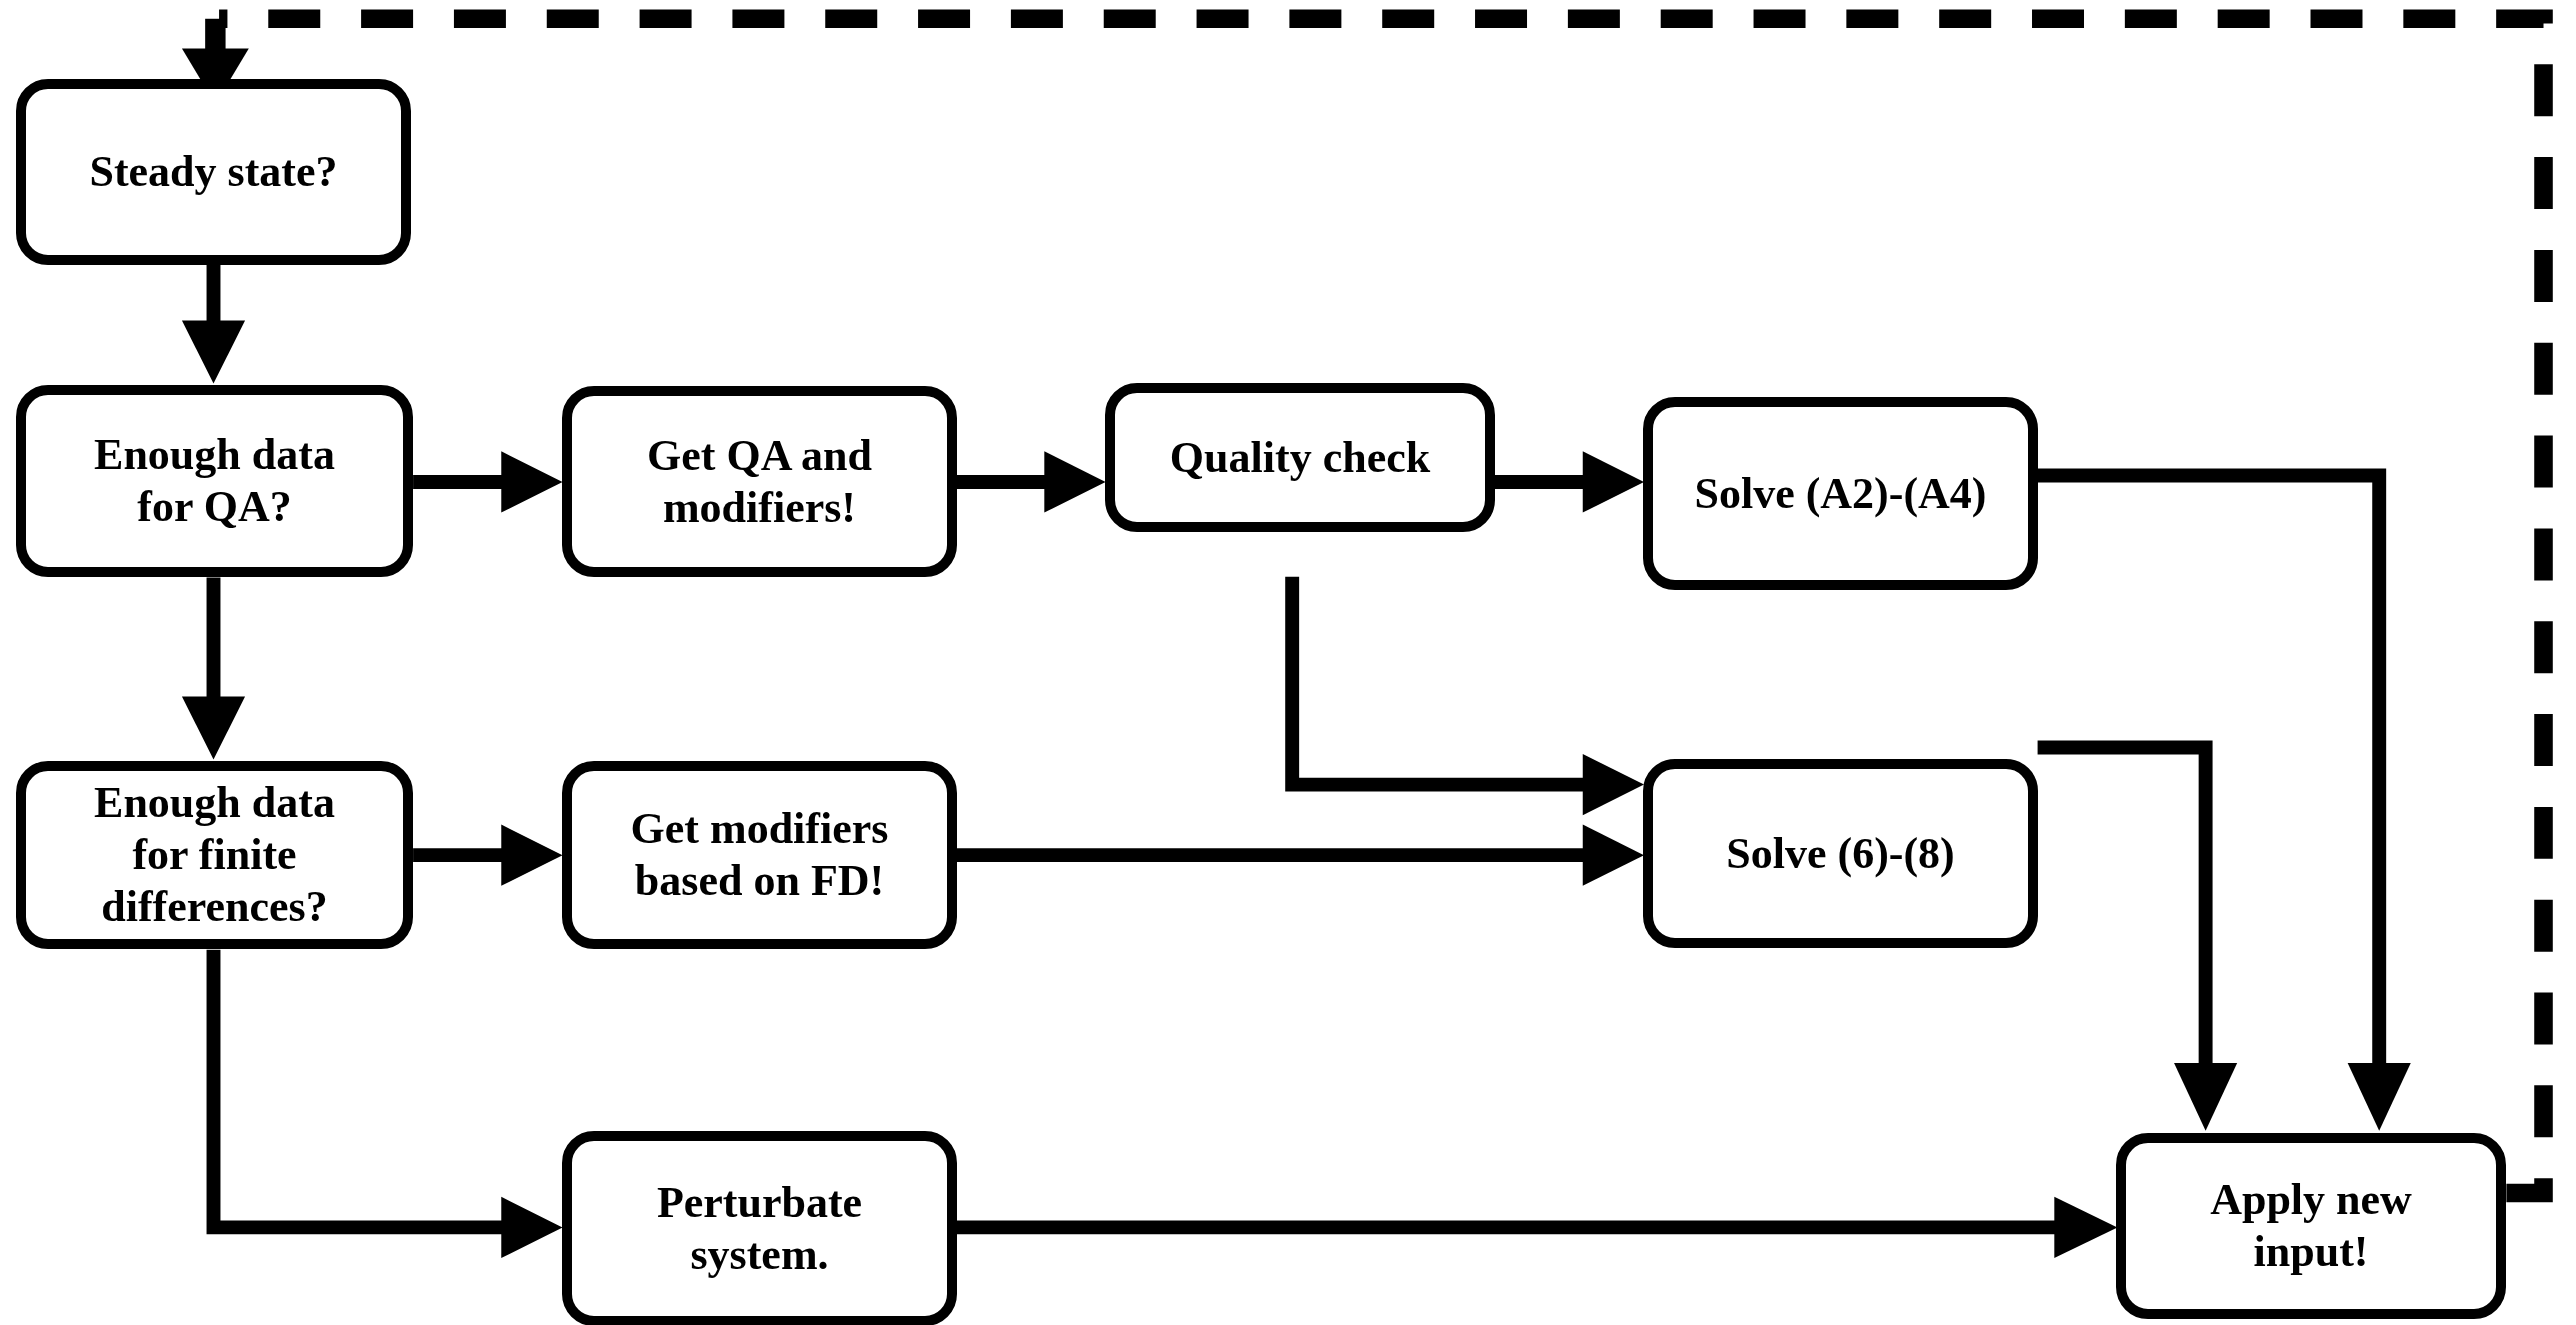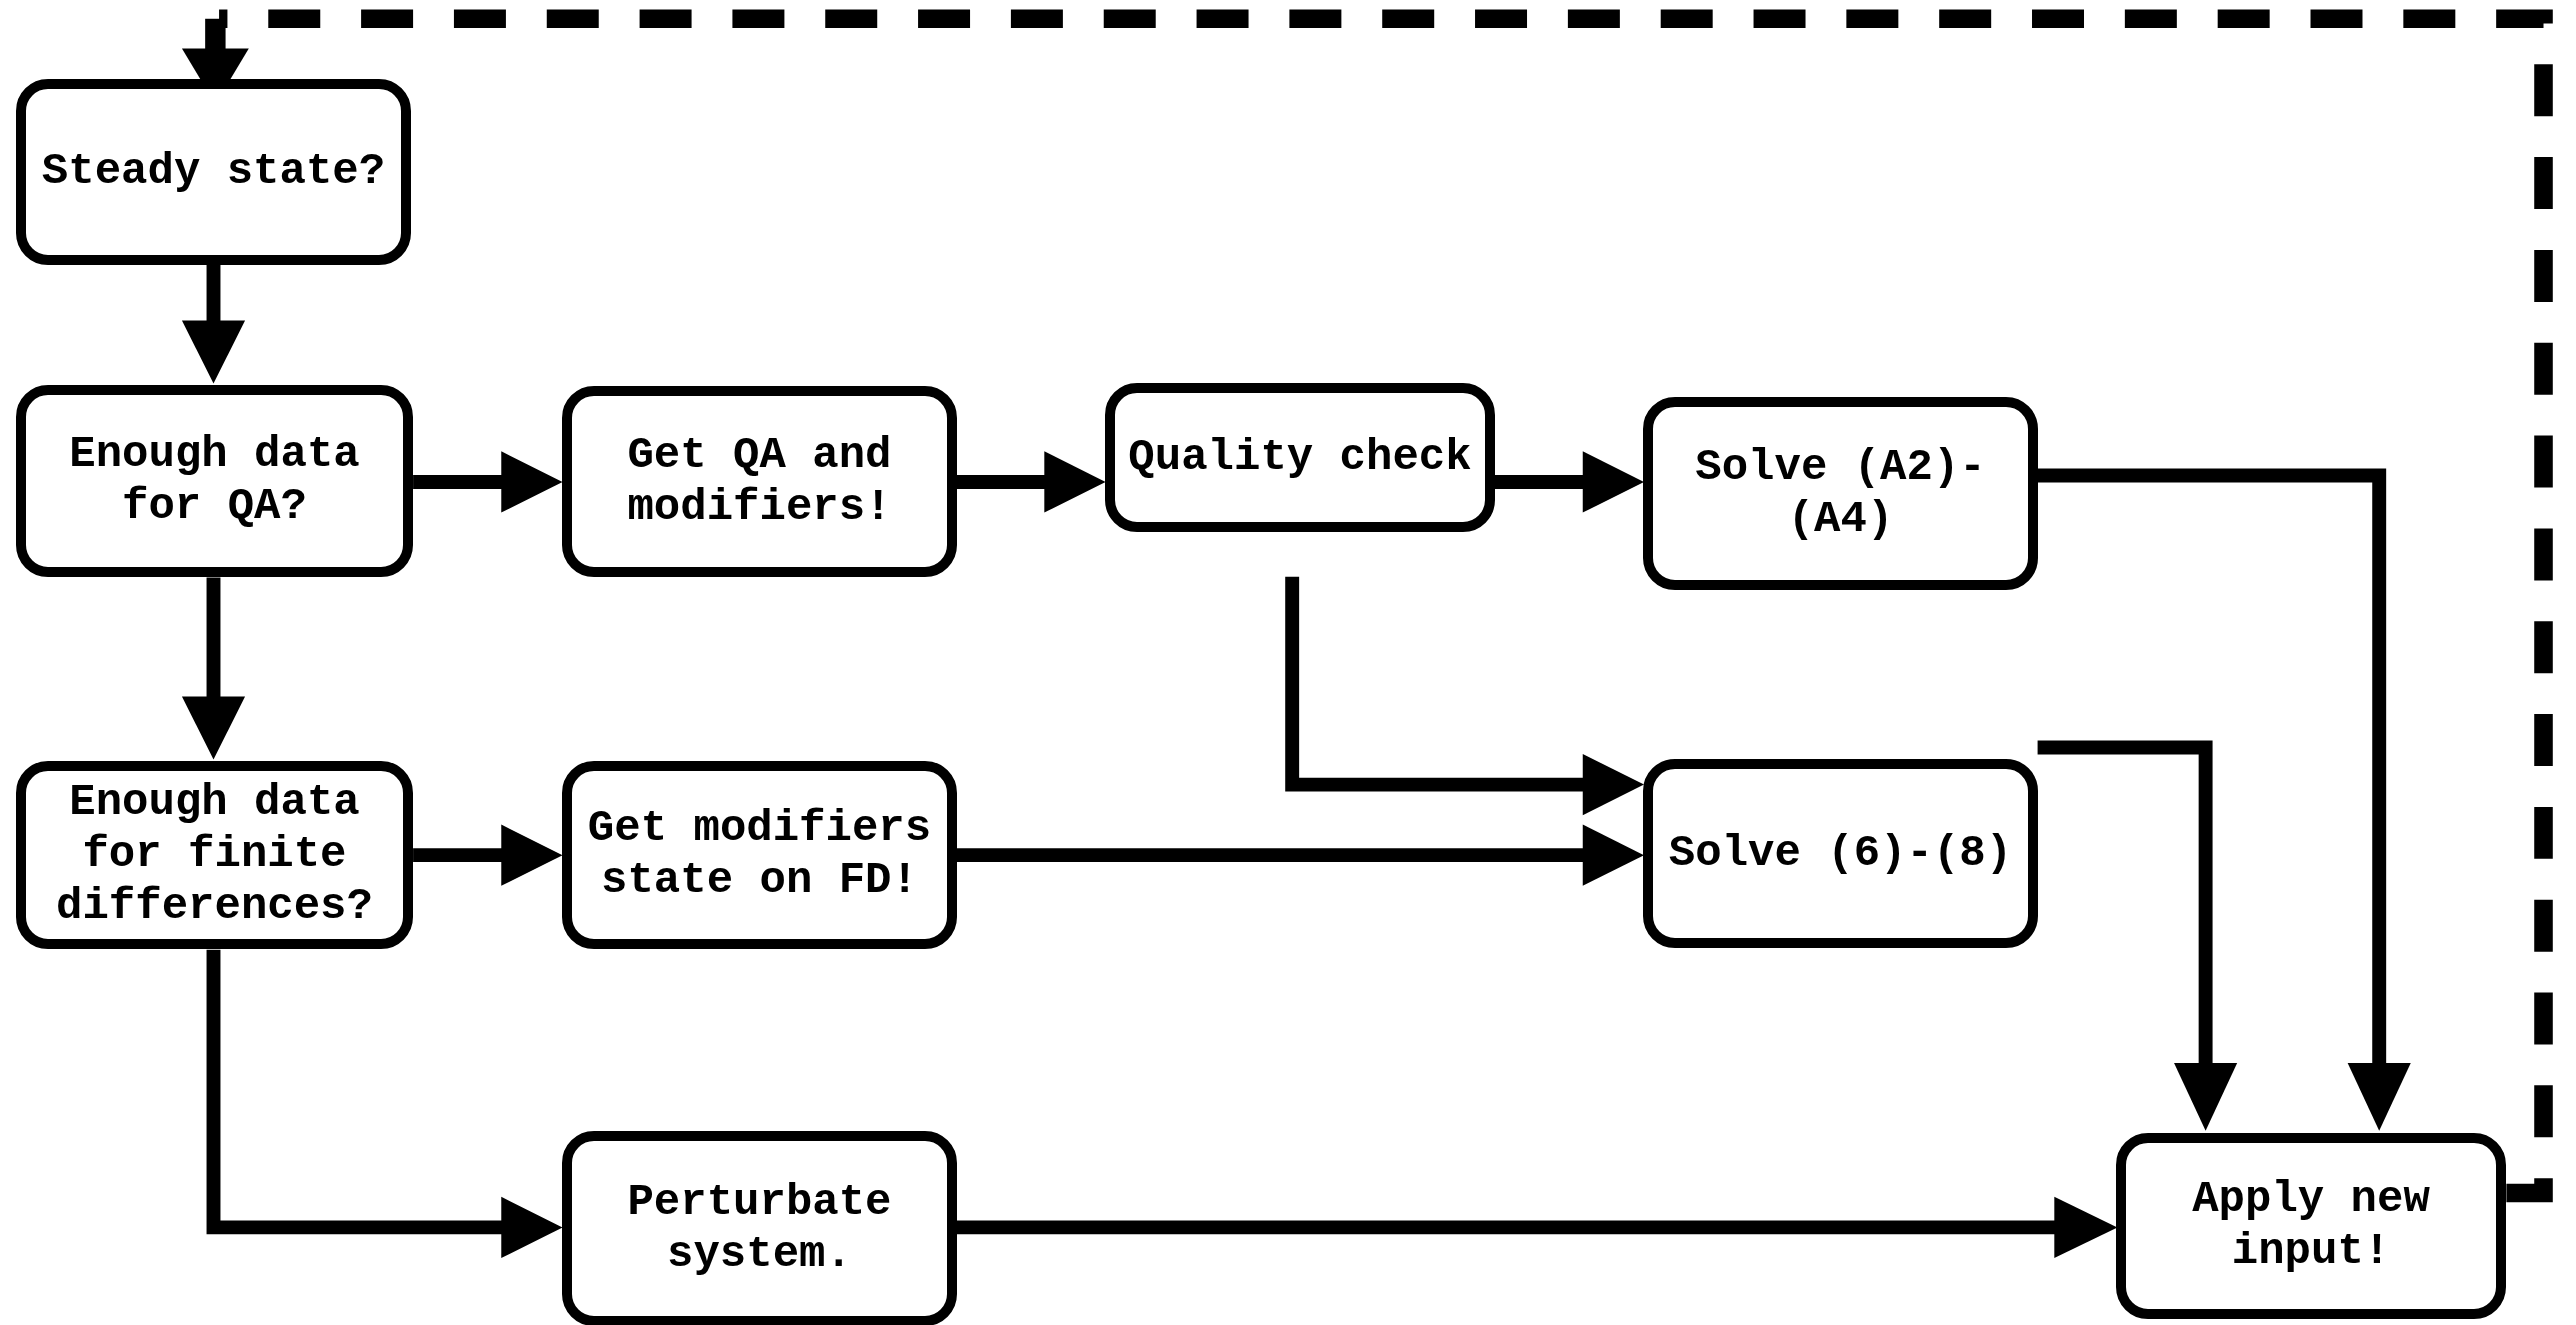--- a/index.html
+++ b/index.html
@@ -31,21 +31,21 @@
     background: #ffffff;
     border: 10.2px solid #000000;
     border-radius: 32px;
     display: flex;
     align-items: center;
     justify-content: center;
     text-align: center;
     z-index: 5;
   }
   .node-label {
-    font-family: Liberation Mono, monospace;
+    font-family: Liberation Serif, serif;
     font-weight: bold;
     font-size: 44px;
     line-height: 1.18;
     color: #000000;
     letter-spacing: 0px;
     white-space: pre-line;
     padding: 0 9.3px;
   }
 </style>
 </head>
@@ -129,21 +129,21 @@
   </div>
 
   <div class="node" style="left:16px; top:761px; width:397px; height:188px;">
     <span class="node-label">Enough data
 for finite
 differences?</span>
   </div>
 
   <div class="node" style="left:562px; top:761px; width:395px; height:188px;">
     <span class="node-label">Get modifiers
-state on FD!</span>
+based on FD!</span>
   </div>
 
   <div class="node" style="left:1643px; top:759px; width:395px; height:189px;">
     <span class="node-label">Solve (6)-(8)</span>
   </div>
 
   <div class="node" style="left:2116px; top:1133px; width:390px; height:186px;">
     <span class="node-label">Apply new
 input!</span>
   </div>

